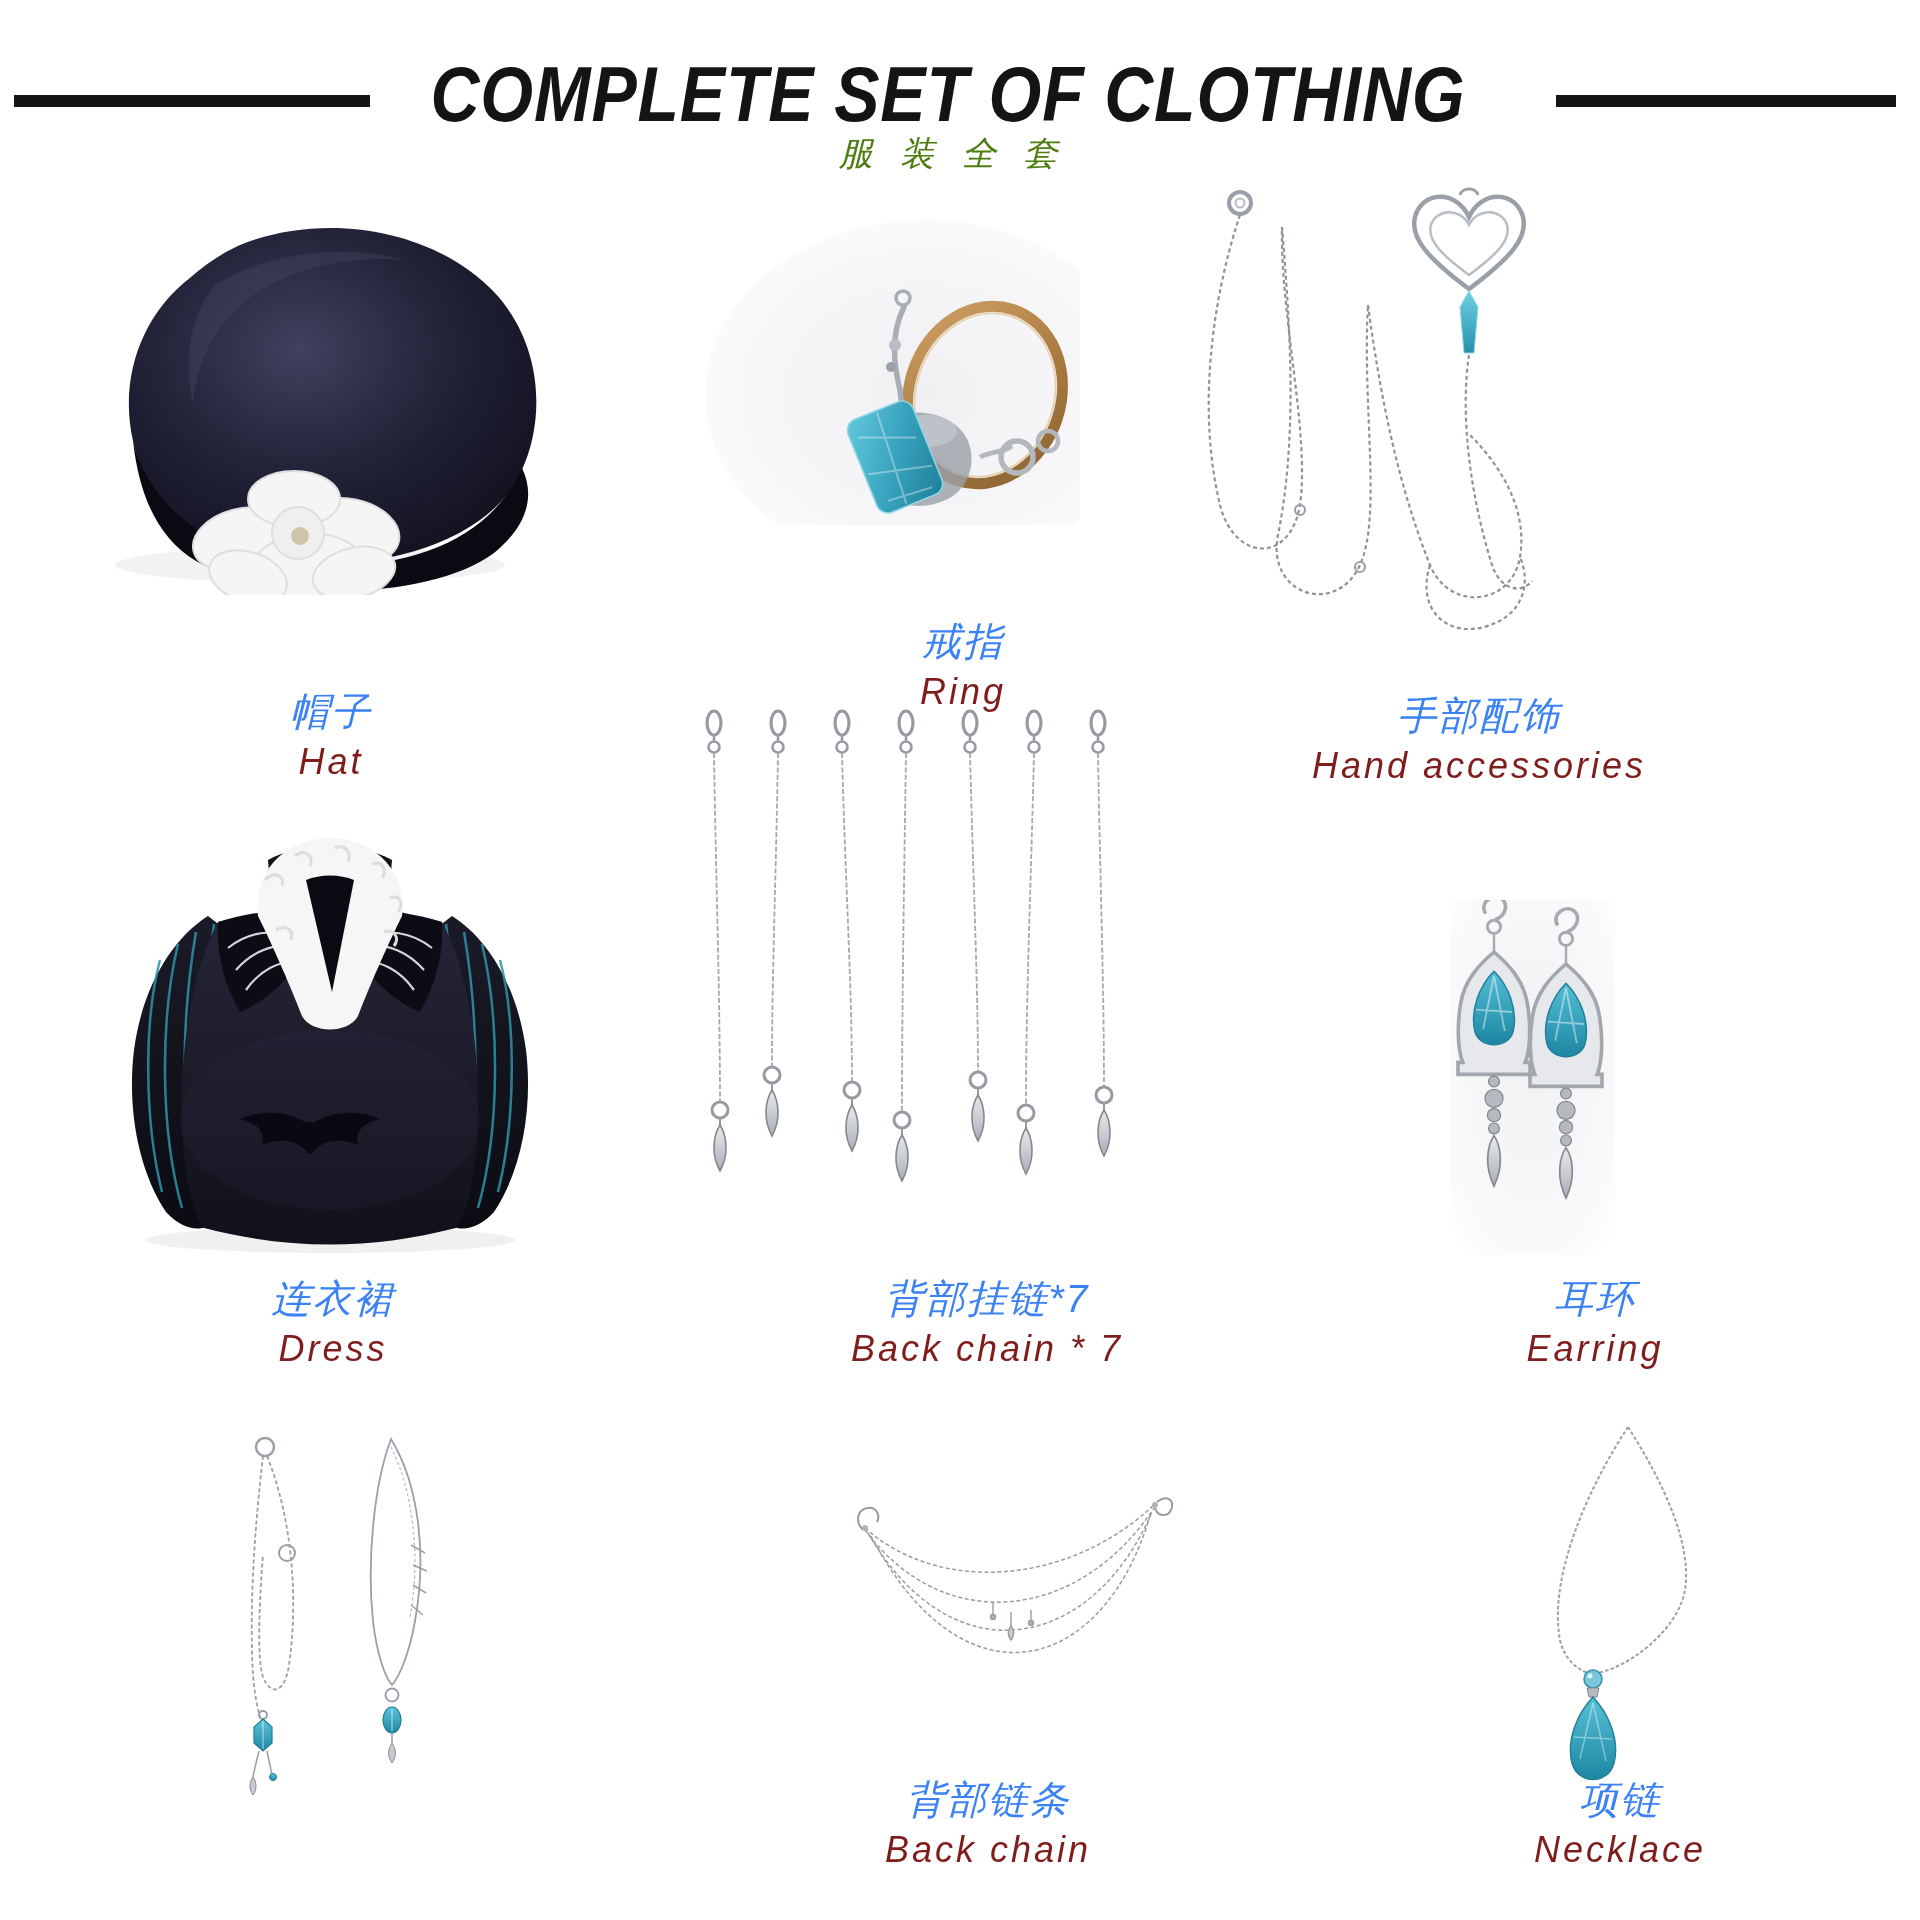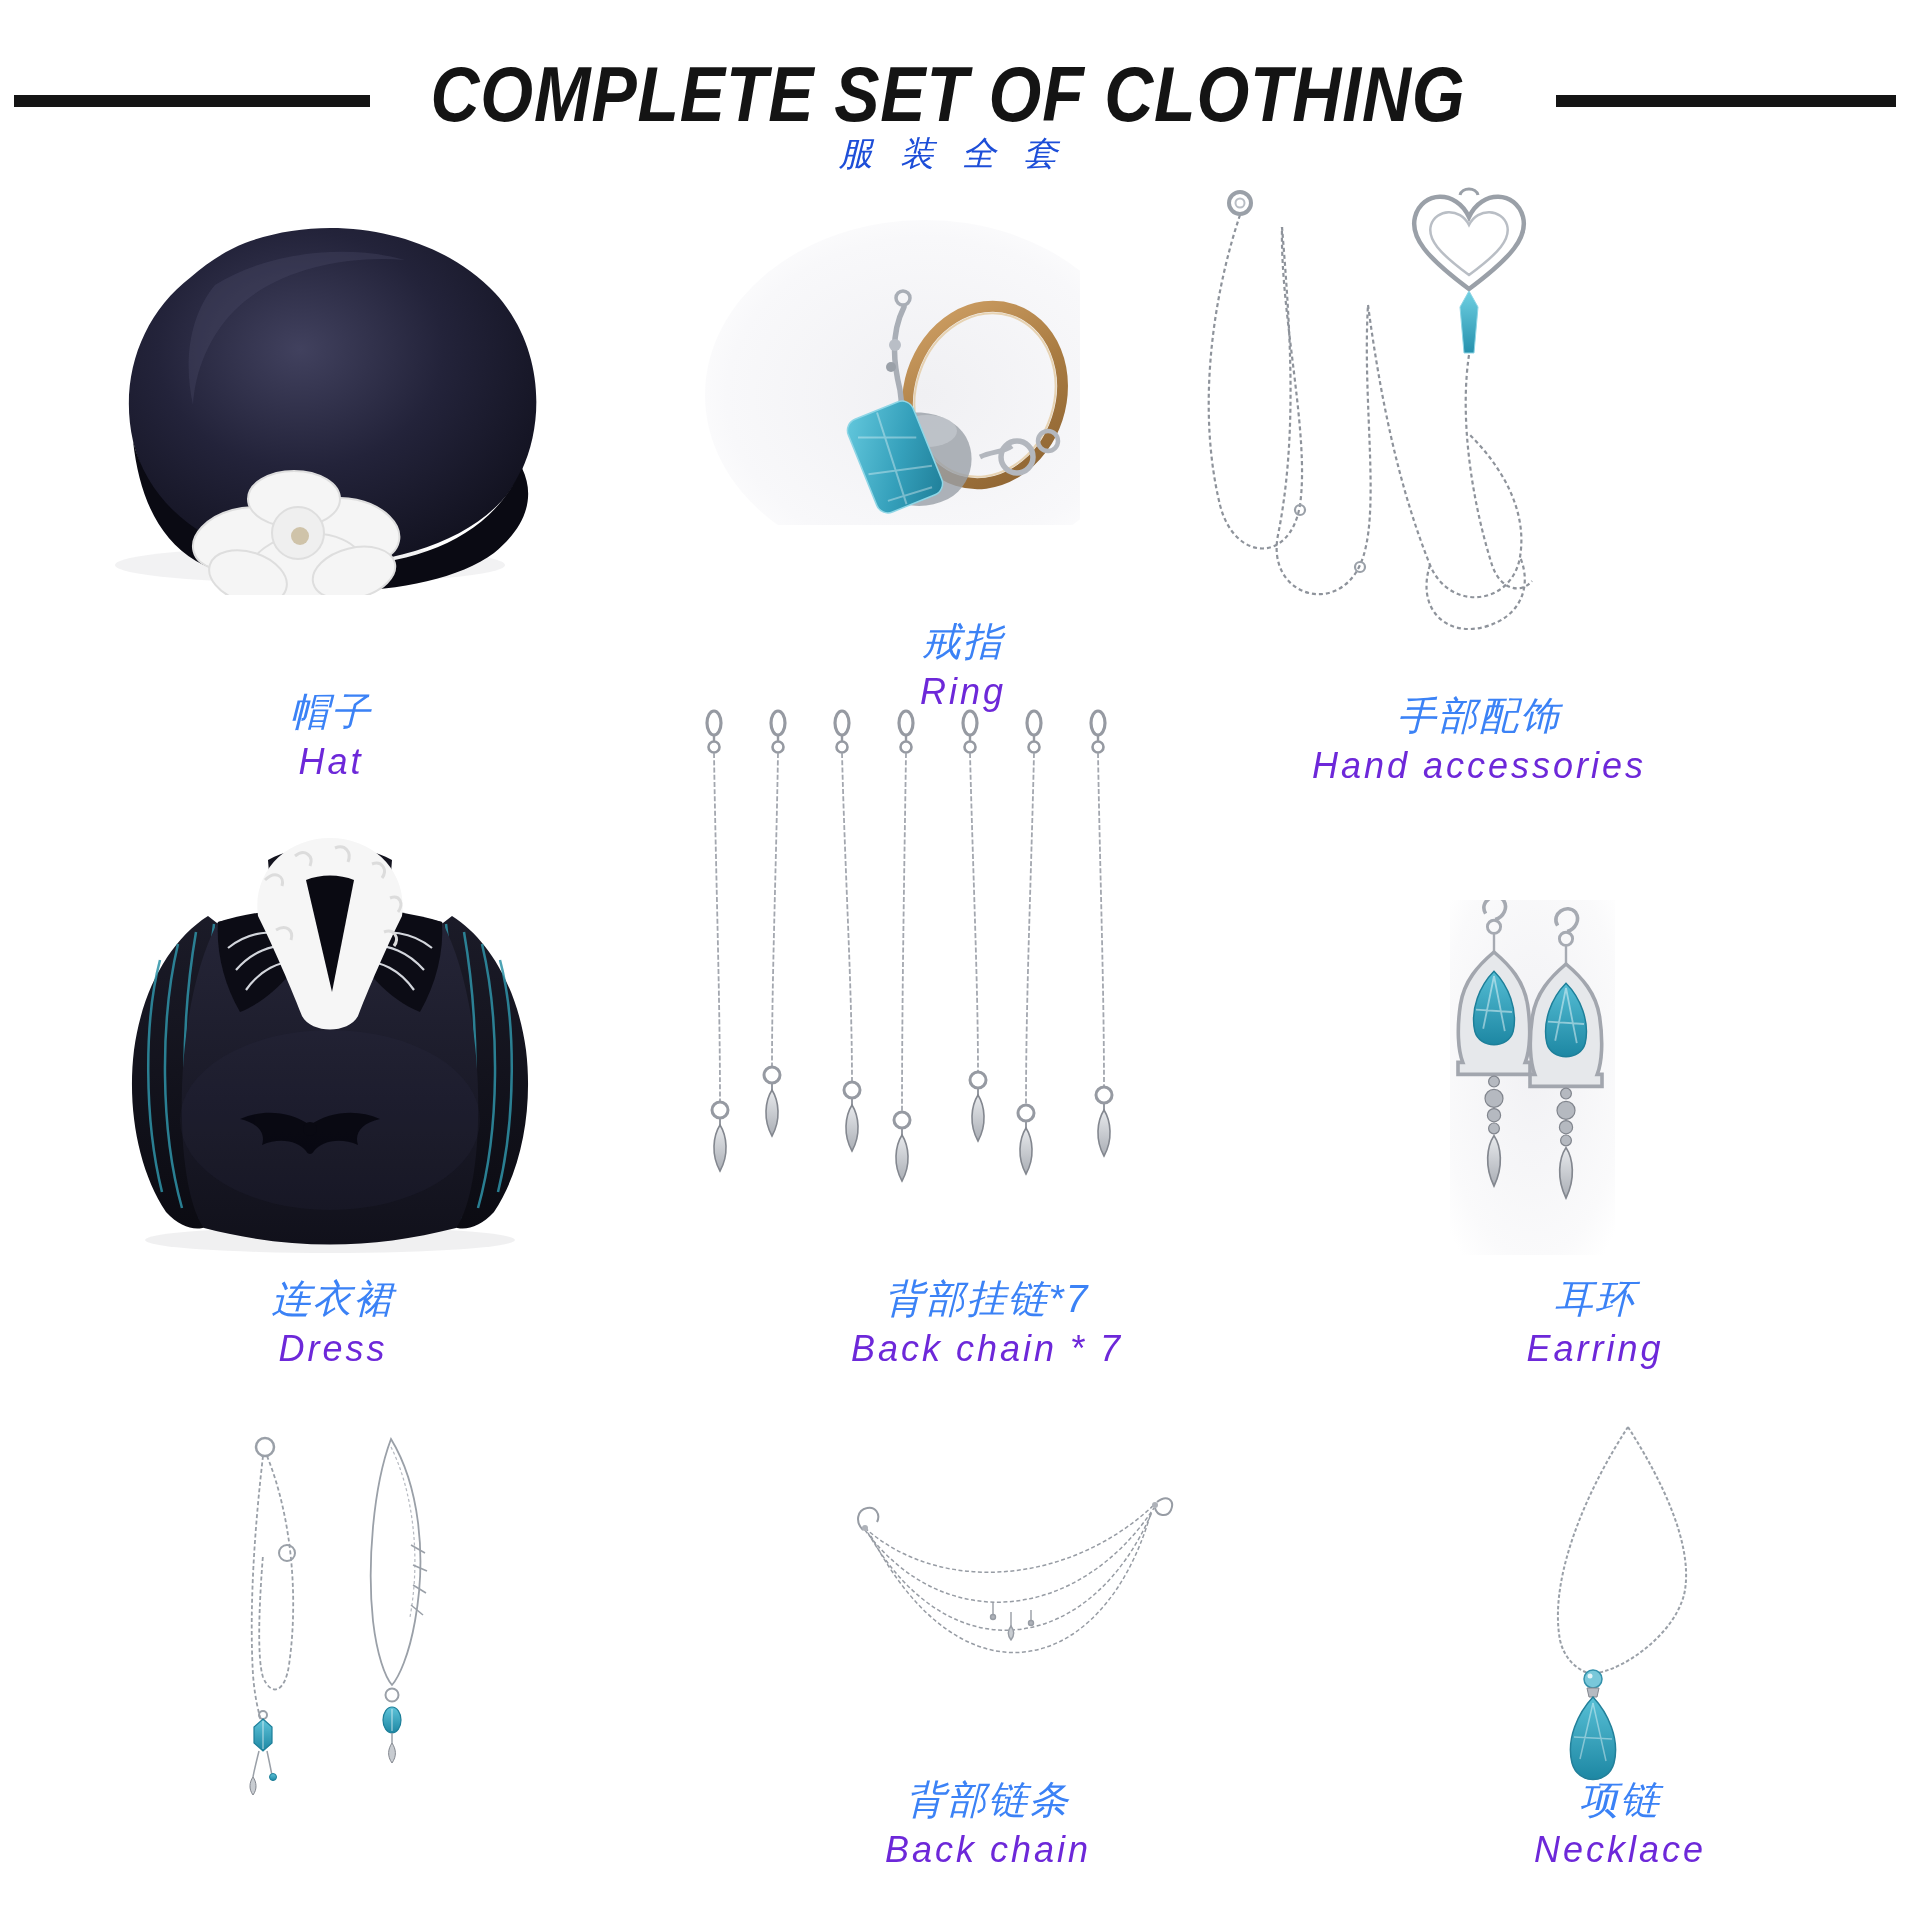--- a/index.html
+++ b/index.html
@@ -6,26 +6,26 @@
   .canvas{position:relative;width:1896px;height:1920px;background:#ffffff;overflow:hidden;
           font-family:"Liberation Sans","DejaVu Sans",sans-serif;color:#1c1c1c;font-style:italic;}
   .bar{position:absolute;top:95px;height:12px;background:#141414;}
   .bar-left{left:14px;width:356px;}
   .bar-right{left:1556px;width:350px;}
   .title{position:absolute;top:50px;left:50%;transform:translateX(-50%) scaleX(.87);
          transform-origin:center;white-space:nowrap;font-size:78px;font-weight:700;
          letter-spacing:1px;line-height:1.15;color:#141414;}
   .subtitle{position:absolute;top:131px;left:50%;transform:translateX(-50%);
             white-space:nowrap;font-size:34px;letter-spacing:9px;padding-left:9px;
-            color:#1d4ed8;}
+            color:#4d7c0f;}
   .figure{position:absolute;}
   .figure svg{display:block;}
   .label{position:absolute;transform:translateX(-50%);text-align:center;white-space:nowrap;}
   .label .zh{font-size:39px;letter-spacing:2px;line-height:1.15;color:#3b82f6;}
-  .label .en{font-size:36px;letter-spacing:3px;line-height:1.15;margin-top:6px;color:#6d28d9;}
+  .label .en{font-size:36px;letter-spacing:3px;line-height:1.15;margin-top:6px;color:#7f1d1d;}
 </style>
 </head>
 <body>
 
 <div class="canvas">
 
   <div class="bar bar-left"></div>
   <div class="bar bar-right"></div>
   <div class="title">COMPLETE SET OF CLOTHING</div>
   <div class="subtitle">服 装 全 套</div>

